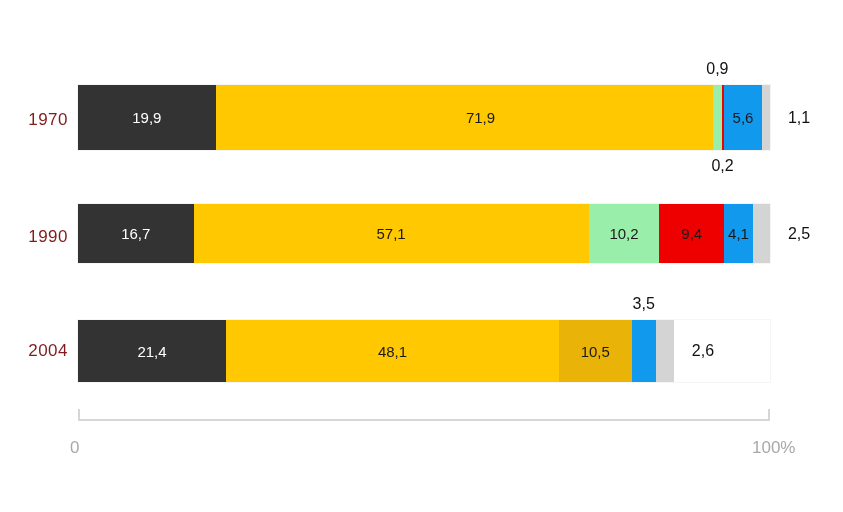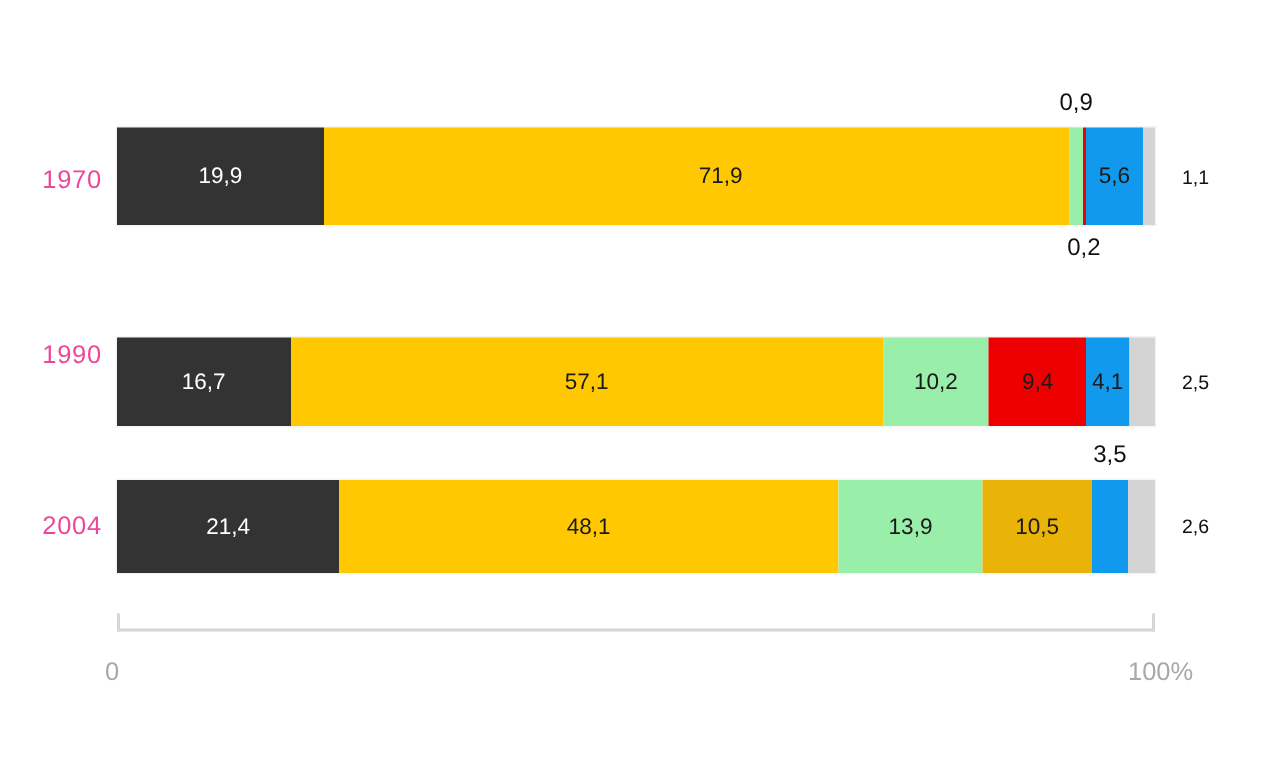--- a/index.html
+++ b/index.html
@@ -18,21 +18,21 @@
     width: 843px;
     height: 512px;
   }
 
   
   .year-label {
     position: absolute;
     width: 60px;
     text-align: right;
     font-size: 17px;
-    color: #ec4899;
+    color: #7f1d1d;
     letter-spacing: 0.5px;
   }
 
   
   .bar-row {
     position: absolute;
     left: 78px;
     display: flex;
     box-shadow: 0 0 0 1px rgba(0,0,0,0.04);
   }
@@ -60,21 +60,21 @@
     color: #111111;
     white-space: nowrap;
     text-align: center;
   }
   .callout.above { bottom: 100%; margin-bottom: 7px; left: 50%; transform: translateX(-50%); }
   .callout.below { top: 100%; margin-top: 7px; left: 50%; transform: translateX(-50%); }
 
   
   .right-value {
     position: absolute;
-    font-size: 13px;
+    font-size: 16px;
     color: #111111;
     white-space: nowrap;
   }
 
   
   #axis {
     position: absolute;
     left: 78px;
     top: 409px;
     width: 692px;
@@ -116,21 +116,21 @@
         <div class="seg" style="background: rgb(238, 0, 0); width: 0.3%;">
           <span class="callout below">0,2</span>
         </div>
         <div class="seg" style="background: rgb(17, 153, 238); width: 5.6%;">
           <span class="seg-label on-light">5,6</span>
         </div>
         <div class="seg" style="background: rgb(212, 212, 212); width: 1.1%;">
           <span class="right-value" style="left: calc(100% + 18px); top: 50%; transform: translateY(-50%);">1,1</span>
         </div>
       </div>
-      <div class="bar-row" style="top: 225px; width: 692px; height: 59px;">
+      <div class="bar-row" style="top: 204px; width: 692px; height: 59px;">
         <div class="seg" style="background: rgb(51, 51, 51); width: 16.7%;">
           <span class="seg-label on-dark">16,7</span>
         </div>
         <div class="seg" style="background: rgb(255, 200, 0); width: 57.1%;">
           <span class="seg-label on-light">57,1</span>
         </div>
         <div class="seg" style="background: rgb(153, 238, 170); width: 10.2%;">
           <span class="seg-label on-light">10,2</span>
         </div>
         <div class="seg" style="background: rgb(238, 0, 0); width: 9.4%;">
@@ -143,23 +143,20 @@
           <span class="right-value" style="left: calc(100% + 18px); top: 50%; transform: translateY(-50%);">2,5</span>
         </div>
       </div>
       <div class="bar-row" style="top: 320px; width: 692px; height: 62px;">
         <div class="seg" style="background: rgb(51, 51, 51); width: 21.4%;">
           <span class="seg-label on-dark">21,4</span>
         </div>
         <div class="seg" style="background: rgb(255, 200, 0); width: 48.1%;">
           <span class="seg-label on-light">48,1</span>
         </div>
-        <div class="seg" style="background: rgb(153, 238, 170); width: 13.9%;">
-          <span class="seg-label on-light">13,9</span>
-        </div>
         <div class="seg" style="background: #eab308; width: 10.5%;">
           <span class="seg-label on-light">10,5</span>
         </div>
         <div class="seg" style="background: rgb(17, 153, 238); width: 3.5%;">
           <span class="callout above">3,5</span>
         </div>
         <div class="seg" style="background: rgb(212, 212, 212); width: 2.6%;">
           <span class="right-value" style="left: calc(100% + 18px); top: 50%; transform: translateY(-50%);">2,6</span>
         </div>
       </div>

